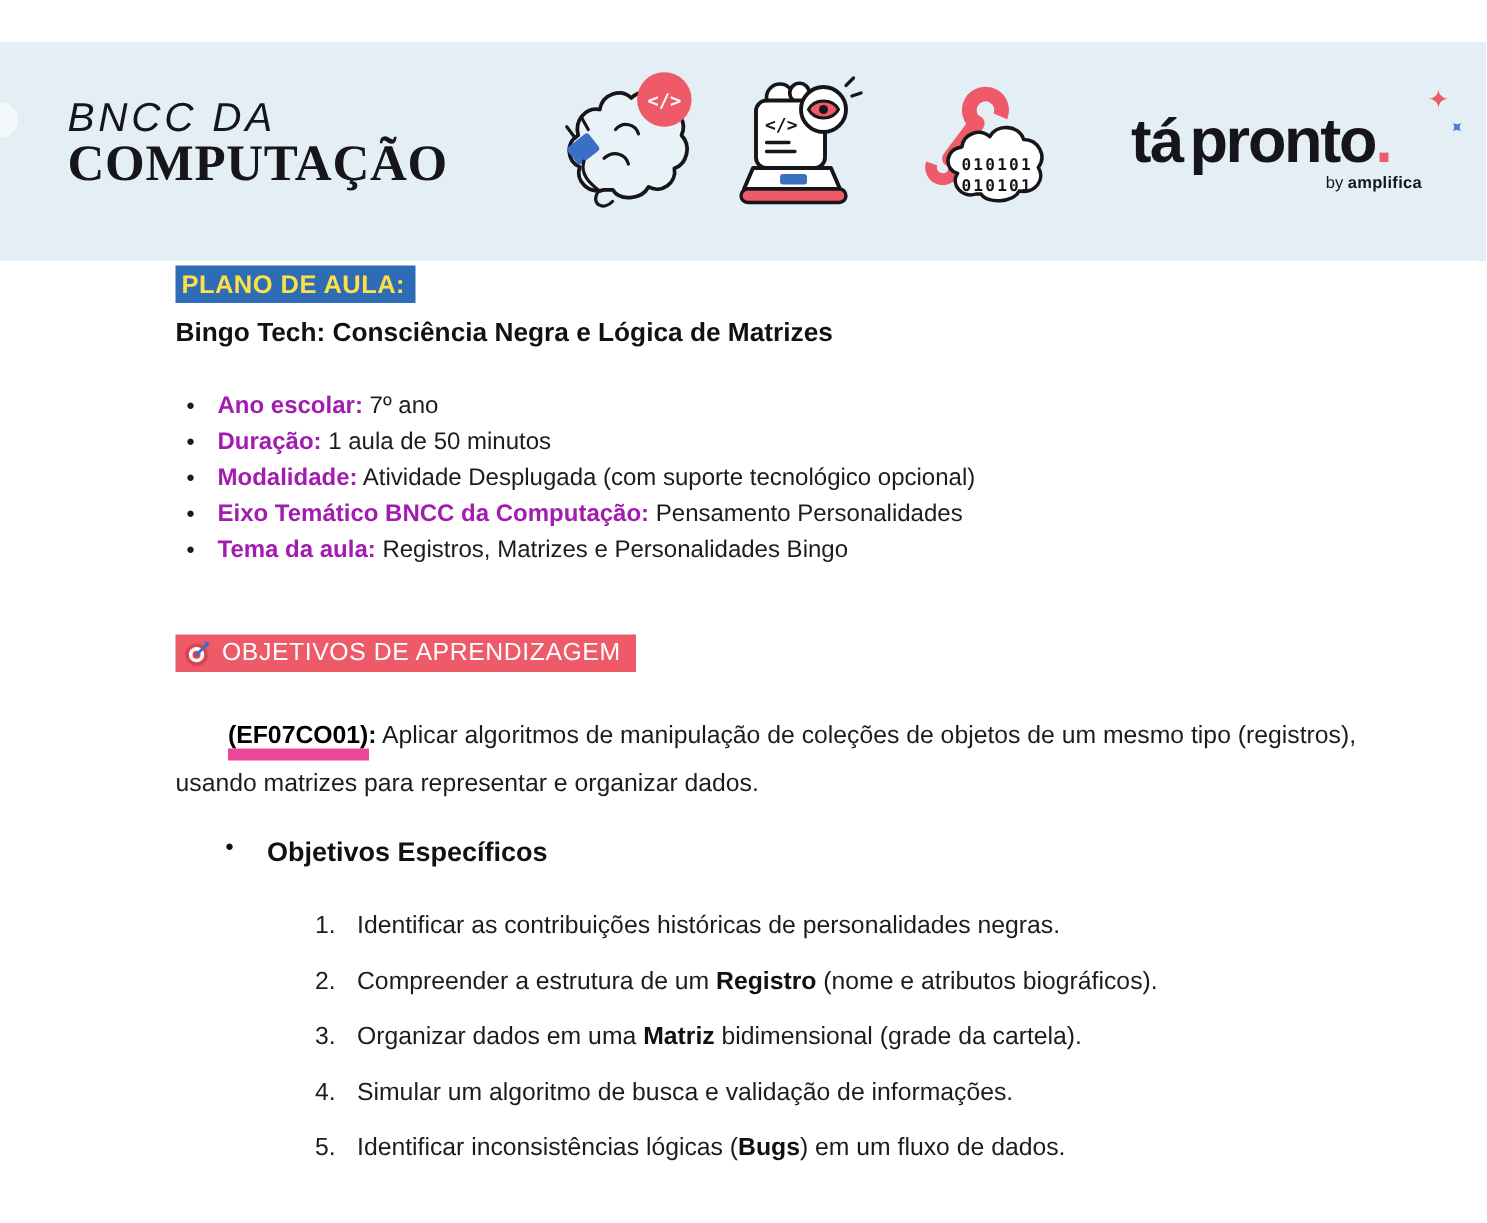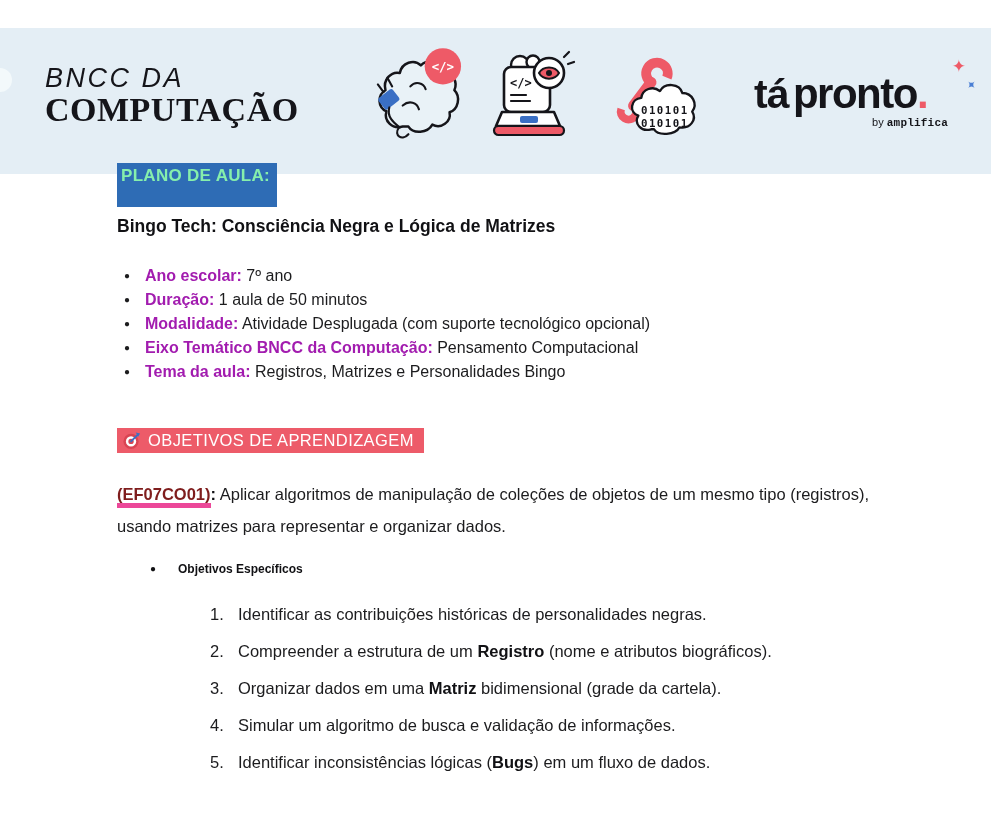--- a/index.html
+++ b/index.html
@@ -19,40 +19,40 @@
   .icon-laptop { left:492px; top:22px; }
   .icon-wrench { left:608px; top:24px; }
   .brand { position:absolute; left:754px; top:42px; width:196px; }
   .brand-line { position:relative; white-space:nowrap; color:#15151a; }
   .brand-ta { font-weight:700; font-size:41px; letter-spacing:-1px; }
   .brand-pronto { font-weight:700; font-size:42px; letter-spacing:-1.5px; }
   .brand-dot { font-weight:700; font-size:42px; color:#ee5a67; }
   .spark-red  { position:absolute; right:-16px; top:-14px; color:#ee5a67; font-size:17px; }
   .spark-blue { position:absolute; right:-26px; top:8px; color:#4a7fd4; font-size:12px; display:inline-block; transform:rotate(45deg); }
   .byline { text-align:right; font-size:11px; margin-top:-2px; padding-right:2px; color:#15151a; }
-  .byline .amp { font-weight:700; letter-spacing:0.2px;font-family:Liberation Mono, monospace; }
+  .byline .amp { font-weight:700; letter-spacing:0.2px; }
   
   .content { position:absolute; left:117px; top:146px; width:800px; }
   .section-label {
-    display:inline-block; background:#2e6cb5; color:#86efac; font-weight:700;
-    font-size:17px; letter-spacing:0.3px; padding:3px 7px 21px 4px; margin-top:17px;
+    display:inline-block; background:#2e6cb5; color:#fde047; font-weight:700;
+    font-size:17px; letter-spacing:0.3px; padding:3px 7px 2px 4px; margin-top:31px;
   }
   .doc-title { font-weight:700; font-size:17.5px; color:#111114; margin-top:9px; }
   .info-list { list-style:none; margin-top:27px; }
   .info-list li { position:relative; font-size:16px; line-height:24px; padding-left:28px; }
   .info-list li::before { content:"●"; position:absolute; left:7px; top:0; font-size:10px; }
   .blabel { font-weight:700; color:#a21caf; }
   .obj-heading {
     display:inline-flex; align-items:center; gap:7px; background:#ed5b69; color:#ffffff;
     font-weight:400; font-size:16.5px; letter-spacing:0.4px; padding:3px 10px 3px 5px; margin-top:44px;
   }
   .skill-para { margin-top:24px; font-size:16.5px; line-height:32px; width:790px; }
-  .skill-code { font-weight:700; color:#7f1d1d; border-bottom:5px solid #ec4899; }
+  .skill-code { font-weight:700; color:#000000; border-bottom:8px solid #ec4899;margin-left:35px; }
   .skill-colon { font-weight:700; color:#111114; }
-  .sub-bullet { position:relative; margin-top:20px; padding-left:61px; font-weight:700; font-size:12px; color:#111114; }
+  .sub-bullet { position:relative; margin-top:20px; padding-left:61px; font-weight:700; font-size:18px; color:#111114; }
   .sub-bullet::before { content:"●"; position:absolute; left:33px; top:1px; font-size:10px; }
   .obj-list { margin-top:27px; }
   .obj-item { display:flex; font-size:16.5px; line-height:22px; padding-left:93px; margin-bottom:15px; }
   .obj-item .num { width:28px; flex:none; }
   .obj-item b { font-weight:700; color:#111114; }
   svg text { font-family:"DejaVu Sans Mono", monospace; }
 </style>
 </head>
 <body>
 
@@ -116,21 +116,21 @@
   <main class="content">
 
     <div class="section-label">PLANO DE AULA:</div>
 
     <div class="doc-title">Bingo Tech: Consciência Negra e Lógica de Matrizes</div>
 
     <ul class="info-list">
       <li><span class="blabel">Ano escolar:</span><span> 7º ano</span></li>
       <li><span class="blabel">Duração:</span><span> 1 aula de 50 minutos</span></li>
       <li><span class="blabel">Modalidade:</span><span> Atividade Desplugada (com suporte tecnológico opcional)</span></li>
-      <li><span class="blabel">Eixo Temático BNCC da Computação:</span><span> Pensamento Computacional</span></li>
+      <li><span class="blabel">Eixo Temático BNCC da Computação:</span><span> Pensamento Personalidades</span></li>
       <li><span class="blabel">Tema da aula:</span><span> Registros, Matrizes e Personalidades Bingo</span></li>
     </ul>
 
     <div class="obj-heading">
       <svg width="19" height="19" viewBox="0 0 20 20">
         <circle cx="9.5" cy="11" r="8" fill="#d94452"></circle>
         <circle cx="9.5" cy="11" r="5.4" fill="#ffffff"></circle>
         <circle cx="9.5" cy="11" r="2.8" fill="#d94452"></circle>
         <path d="M9.5,11 L16,4.5" stroke="#3a6fc4" stroke-width="2" stroke-linecap="round"></path>
         <path d="M14.5,1.5 L19,2.5 L17,6 Z" fill="#3a6fc4"></path>

